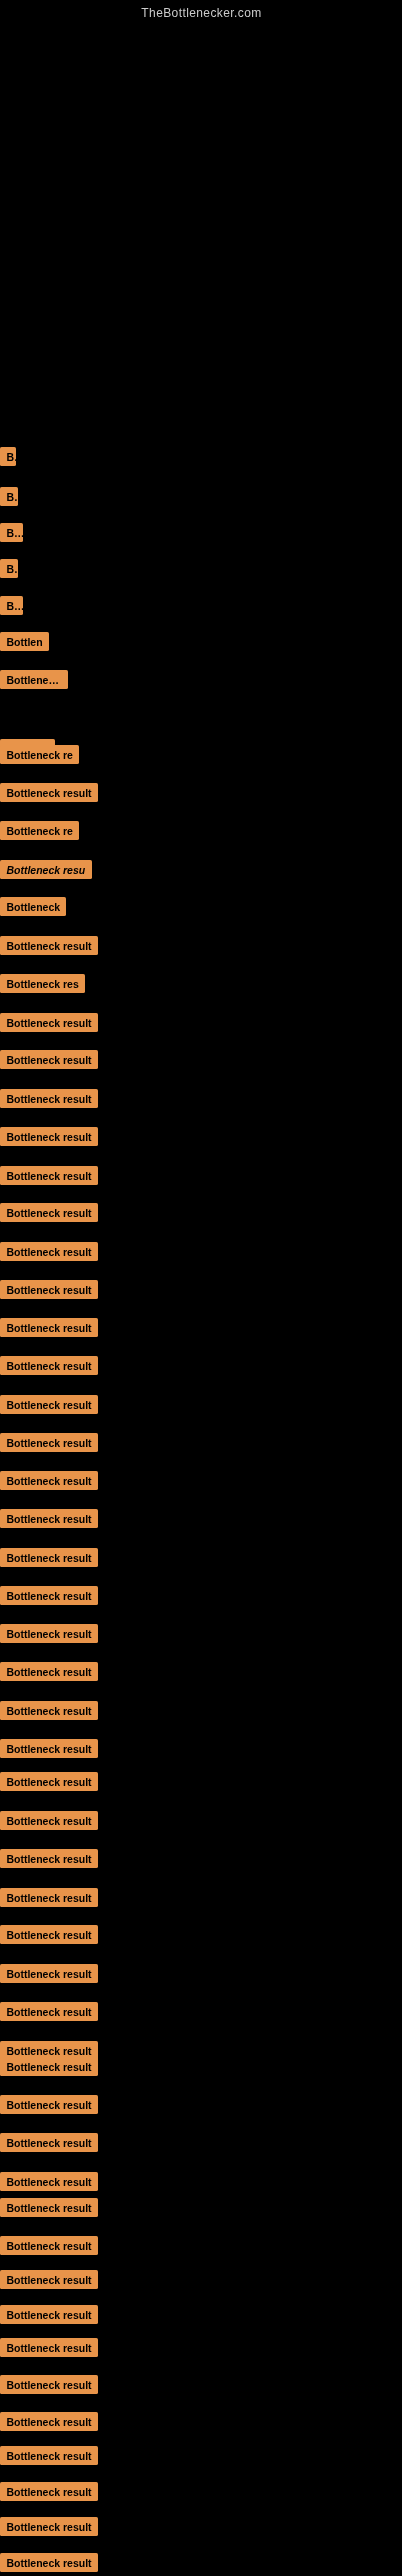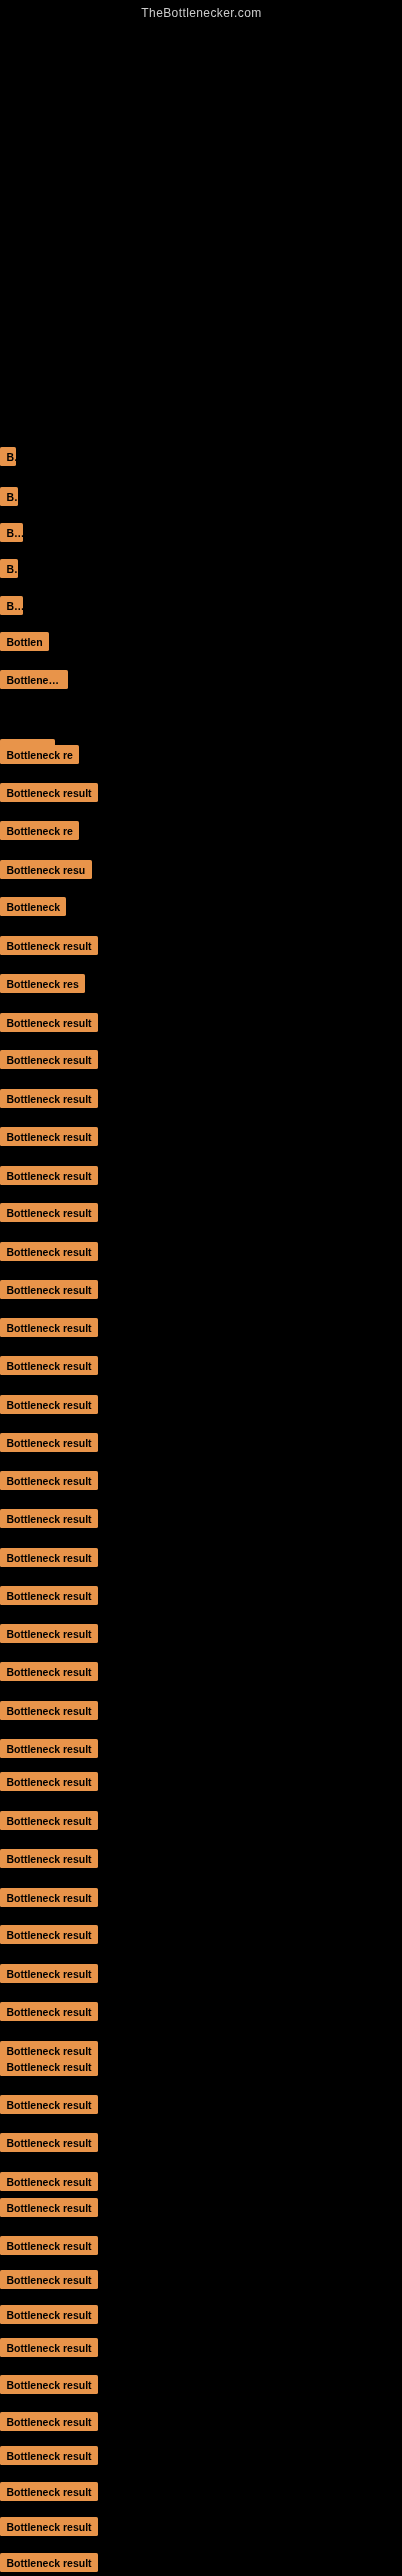--- a/index.html
+++ b/index.html
@@ -48,21 +48,21 @@
     <div class="result-item" style="top: 467px; left: 0px; max-width: 17.7px; overflow: hidden;"><span class="result-label" style="max-width: 17.7px; display: inline-block; overflow: hidden;">B</span></div>
     <div class="result-item" style="top: 503px; left: 0px; max-width: 22.5px; overflow: hidden;"><span class="result-label" style="max-width: 22.5px; display: inline-block; overflow: hidden;">Bo</span></div>
     <div class="result-item" style="top: 539px; left: 0px; max-width: 17.7px; overflow: hidden;"><span class="result-label" style="max-width: 17.7px; display: inline-block; overflow: hidden;">B</span></div>
     <div class="result-item" style="top: 576px; left: 0px; max-width: 22.5px; overflow: hidden;"><span class="result-label" style="max-width: 22.5px; display: inline-block; overflow: hidden;">Bo</span></div>
     <div class="result-item" style="top: 612px; left: 0px; max-width: 52px; overflow: hidden;"><span class="result-label" style="max-width: 52px; display: inline-block; overflow: hidden;">Bottlen</span></div>
     <div class="result-item" style="top: 650px; left: 0px; max-width: 68px; overflow: hidden; text-decoration: underline;"><span class="result-label" style="max-width: 68px; display: inline-block; overflow: hidden;">Bottleneck r</span></div>
     <div class="result-item" style="top: 719px; left: 0px; max-width: 60px; overflow: hidden;"><span class="result-label" style="max-width: 60px; display: inline-block; overflow: hidden;">Bottlene</span></div>
     <div class="result-item" style="top: 725px; left: 0px; max-width: 85px; overflow: hidden;"><span class="result-label" style="max-width: 85px; display: inline-block; overflow: hidden;">Bottleneck re</span></div>
     <div class="result-item" style="top: 763px; left: 0px; max-width: 105px; overflow: hidden;"><span class="result-label" style="max-width: 105px; display: inline-block; overflow: hidden;">Bottleneck result</span></div>
     <div class="result-item" style="top: 801px; left: 0px; max-width: 89px; overflow: hidden;"><span class="result-label" style="max-width: 89px; display: inline-block; overflow: hidden;">Bottleneck re</span></div>
-    <div class="result-item" style="top: 840px; left: 0px; max-width: 103px; overflow: hidden;"><span class="result-label" style="max-width: 103px; display: inline-block; overflow: hidden;">Bottleneck resu</span></div>
+    <div class="result-item" style="top: 840px; left: 0px; max-width: 103px; overflow: hidden;"><span class="result-label" style="max-width: 103px; display: inline-block; overflow: hidden; font-style: italic;">Bottleneck resu</span></div>
     <div class="result-item" style="top: 877px; left: 0px; max-width: 68px; overflow: hidden;"><span class="result-label" style="max-width: 68px; display: inline-block; overflow: hidden;">Bottleneck</span></div>
     <div class="result-item" style="top: 916px; left: 0px; max-width: 105px; overflow: hidden;"><span class="result-label" style="max-width: 105px; display: inline-block; overflow: hidden;">Bottleneck result</span></div>
     <div class="result-item" style="top: 954px; left: 0px; max-width: 93px; overflow: hidden;"><span class="result-label" style="max-width: 93px; display: inline-block; overflow: hidden;">Bottleneck res</span></div>
     <div class="result-item" style="top: 993px; left: 0px; max-width: 105px; overflow: hidden;"><span class="result-label" style="max-width: 105px; display: inline-block; overflow: hidden;">Bottleneck result</span></div>
     <div class="result-item" style="top: 1030px; left: 0px; max-width: 105px; overflow: hidden;"><span class="result-label" style="max-width: 105px; display: inline-block; overflow: hidden;">Bottleneck result</span></div>
     <div class="result-item" style="top: 1069px; left: 0px; max-width: 105px; overflow: hidden;"><span class="result-label" style="max-width: 105px; display: inline-block; overflow: hidden;">Bottleneck result</span></div>
     <div class="result-item" style="top: 1107px; left: 0px; max-width: 105px; overflow: hidden;"><span class="result-label" style="max-width: 105px; display: inline-block; overflow: hidden;">Bottleneck result</span></div>
     <div class="result-item" style="top: 1146px; left: 0px; max-width: 105px; overflow: hidden;"><span class="result-label" style="max-width: 105px; display: inline-block; overflow: hidden;">Bottleneck result</span></div>
     <div class="result-item" style="top: 1183px; left: 0px; max-width: 105px; overflow: hidden;"><span class="result-label" style="max-width: 105px; display: inline-block; overflow: hidden;">Bottleneck result</span></div>
     <div class="result-item" style="top: 1222px; left: 0px; max-width: 105px; overflow: hidden;"><span class="result-label" style="max-width: 105px; display: inline-block; overflow: hidden;">Bottleneck result</span></div>

